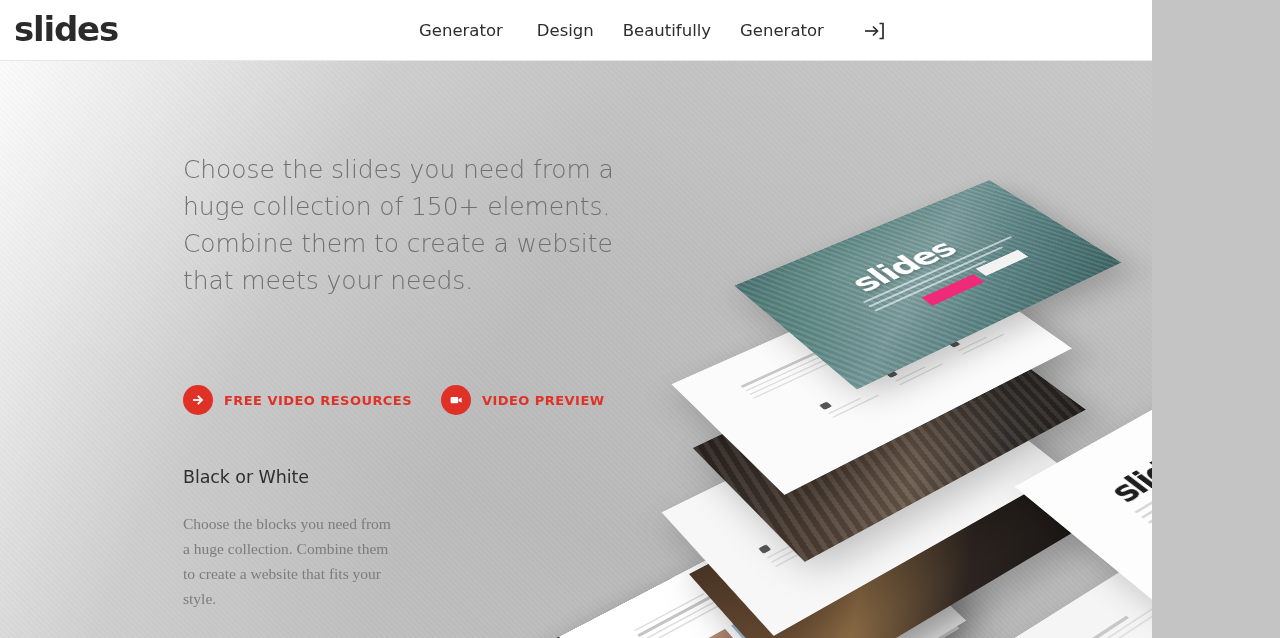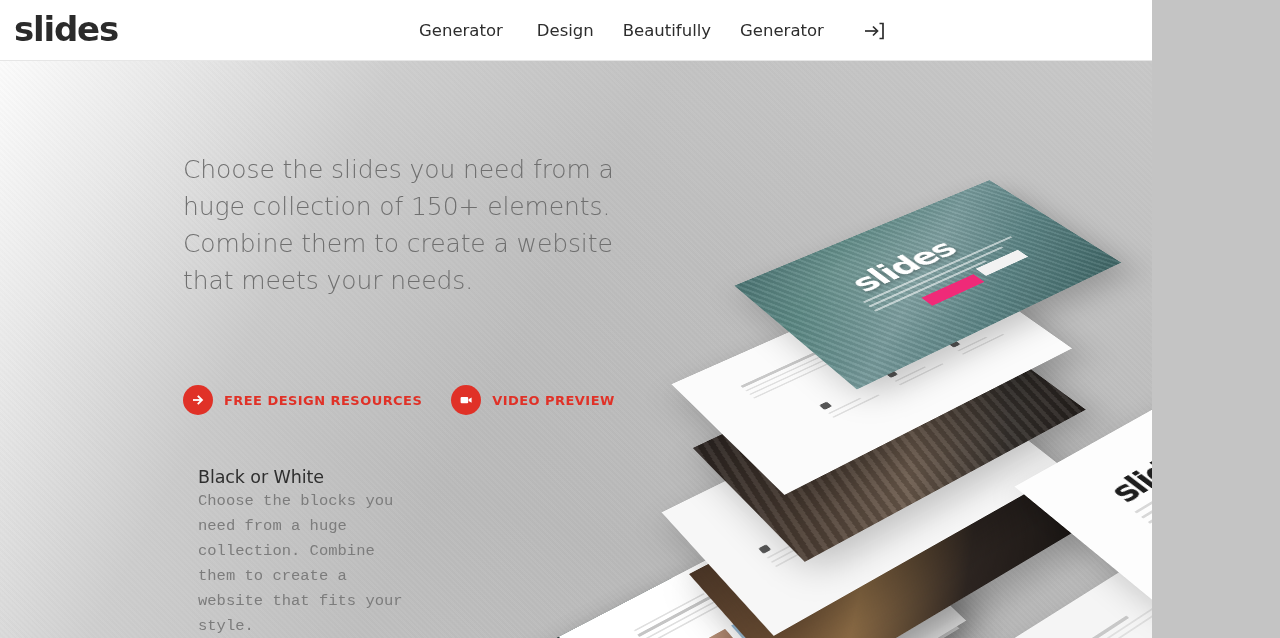--- a/index.html
+++ b/index.html
@@ -106,34 +106,34 @@
     flex:0 0 30px;
   }
   .cta-label {
     margin-left:11px;
     font-size:13px; font-weight:bold; color:#e03127;
     letter-spacing:.45px; white-space:nowrap;
     font-family:"DejaVu Sans", sans-serif;
   }
 
   
-  .features { position:absolute; left:198px; top:404px; display:flex; z-index:20;align-items:flex-end; }
+  .features { position:absolute; left:183px; top:404px; display:flex; z-index:20;align-items:flex-end; }
   .feature { width:240px; margin-right:0; }
   .feature + .feature { margin-left:0; }
   .feature.f2 { margin-left:0; width:240px; }
   .feature-title {
     font-size:17.5px; font-weight:400; color:#2f2f2f;
     line-height:24px; letter-spacing:-.1px;
     font-family:"DejaVu Sans", sans-serif;
   }
   .feature-body {
-    margin-top:0;
+    margin-top:22px;
     font-size:15.5px; font-weight:300; color:#7c7c7c;
     line-height:25px; width:215px;
-    font-family:Liberation Mono, monospace;
+    font-family:Liberation Serif, serif;
   }
 
   
   .artwork {
     position:absolute; left:520px; top:-20px;
     width:800px; height:640px;
     perspective:1400px;
     z-index:10;
   }
   .slide {
@@ -399,21 +399,21 @@
 
     <div class="cta-row">
 
       <a class="cta">
         <span class="cta-icon">
           <svg width="16" height="16" viewBox="0 0 16 16">
             <path d="M3 8 H12" stroke="#fff" stroke-width="1.8" fill="none"></path>
             <path d="M8.4 4.4 L12 8 L8.4 11.6" stroke="#fff" stroke-width="1.8" fill="none" stroke-linecap="square"></path>
           </svg>
         </span>
-        <span class="cta-label">FREE DESIGN RESOURCES</span>
+        <span class="cta-label">FREE VIDEO RESOURCES</span>
       </a>
 
       <a class="cta">
         <span class="cta-icon">
           <svg width="16" height="16" viewBox="0 0 16 16">
             <rect x="2.6" y="5" width="7.6" height="6.2" rx="1" fill="#fff"></rect>
             <path d="M10.6 7.3 L13.6 5.4 V10.8 L10.6 8.9 Z" fill="#fff"></path>
           </svg>
         </span>
         <span class="cta-label">VIDEO PREVIEW</span>

